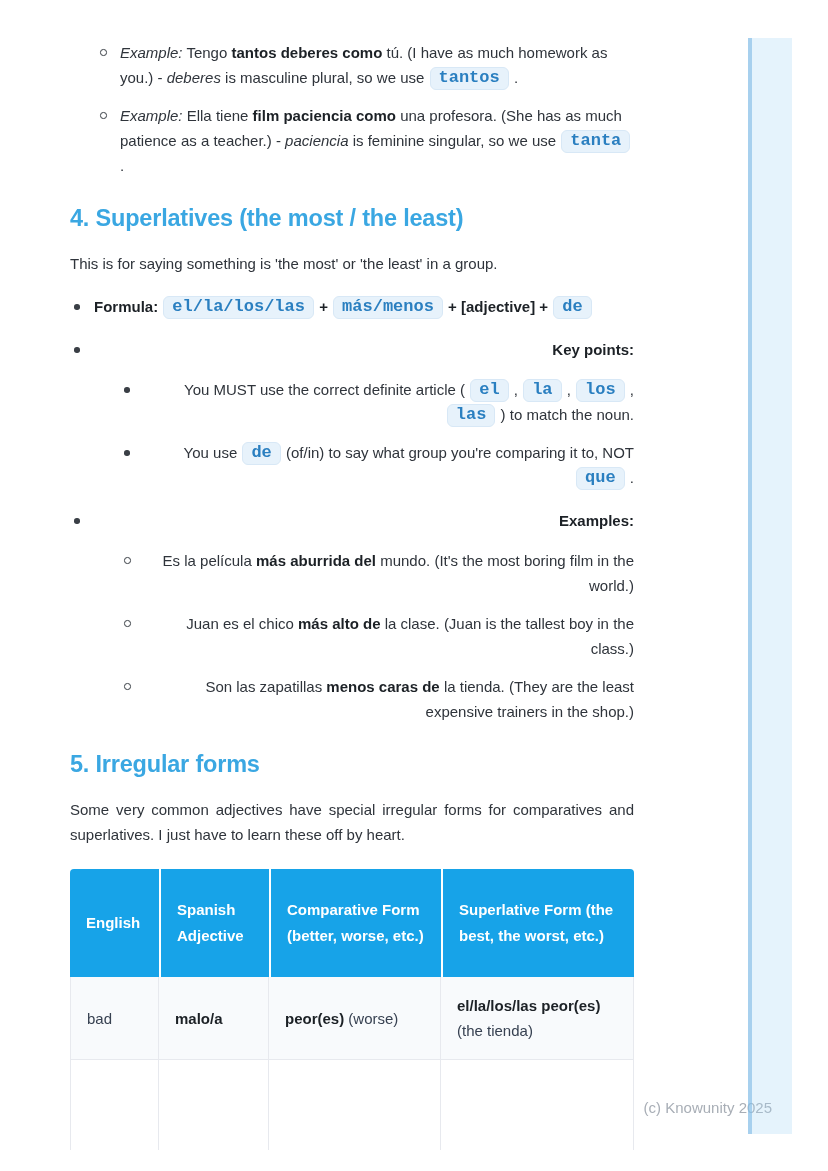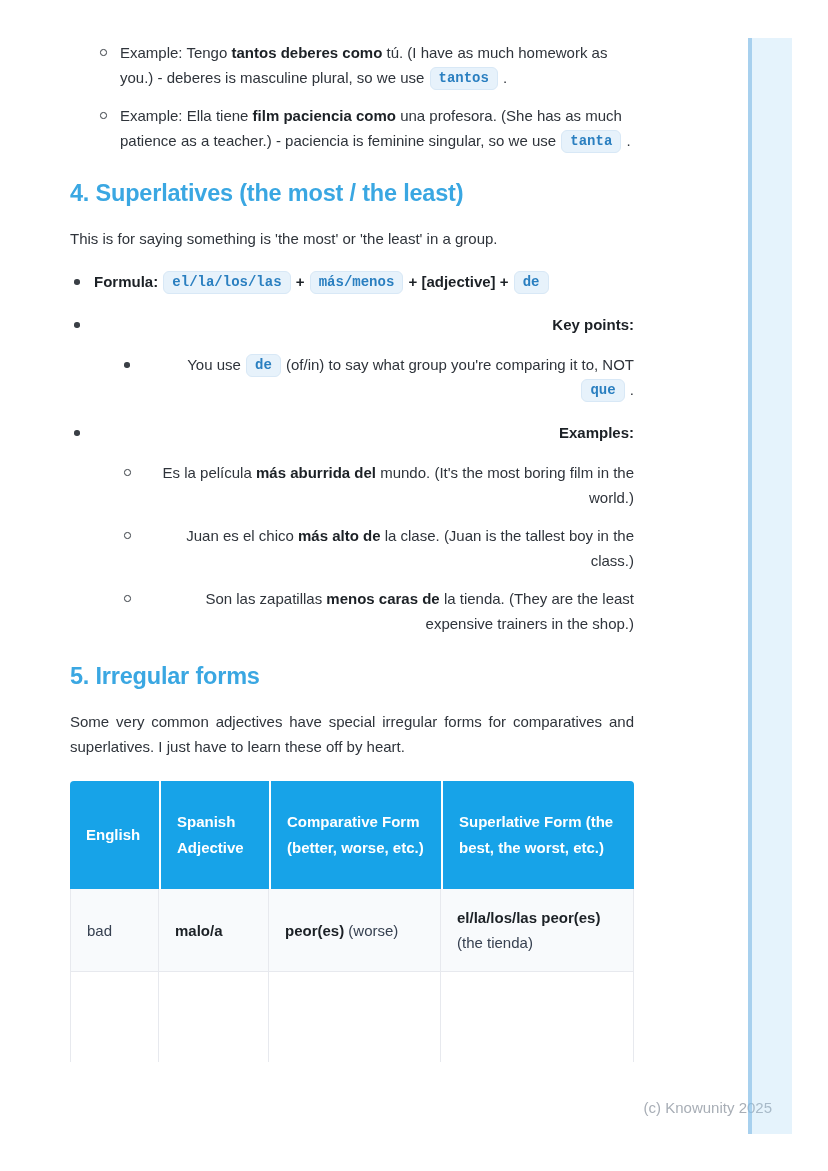--- a/index.html
+++ b/index.html
@@ -11,21 +11,21 @@
     overflow:hidden;
     position:relative;
   }
   .page{position:relative;width:828px;height:1171px;overflow:hidden;background:#fff;}
   .content{
     position:absolute;left:70px;top:0;width:564px;
     padding-top:40px;
     font-size:15px;line-height:25px;
   }
   .b{font-weight:700;color:#1c2126;}
-  .i{}
+  .i{font-style:italic;}
   h2{
     color:var(--heading-blue,#3aa7e2);
     font-size:23.5px;line-height:29px;
     letter-spacing:-0.2px;
     font-weight:700;
     margin:26px 0 18px 0;
   }
   p{margin:0 0 18px 0;}
   p.justified{text-align:justify;margin-bottom:22px;}
   ul{list-style:none;margin:0;padding:0;}
@@ -39,21 +39,21 @@
     background:#3a3f46;
   }
   li.ring::before{
     content:"";position:absolute;left:4px;top:9px;
     width:4.5px;height:4.5px;border-radius:50%;
     border:1.6px solid #3a3f46;background:transparent;
   }
   .chip{
     display:inline-block;
     font-family:"Liberation Mono","DejaVu Sans Mono",monospace;
-    font-size:14px;font-weight:700;
+    font-size:17px;font-weight:700;
     color:var(--chip-text,#2a7fc0);
     background:var(--chip-bg,#e7f2fb);
     border:1px solid #d8e8f6;
     border-radius:6px;
     padding:1px 8px 2px 8px;
     line-height:18px;
     vertical-align:1px;
     margin:0 1px;
   }
   
@@ -124,20 +124,23 @@
 
     <p>This is for saying something is 'the most' or 'the least' in a group.</p>
 
     <ul class="toplevel">
       <li class="dot">
         <span><span class="b">Formula: </span><code class="chip">el/la/los/las</code><span class="b"> + </span><code class="chip">más/menos</code><span class="b"> + [adjective] + </span><code class="chip">de</code></span>
       </li>
       <li class="dot">
         <span class="b">Key points:</span>
         <ul class="nested">
+          <li class="dot">
+            <span><span>You MUST use the correct definite article ( </span><code class="chip">el</code><span> , </span><code class="chip">la</code><span> , </span><code class="chip">los</code><span> , </span><code class="chip">las</code><span> ) to match the noun.</span></span>
+          </li>
           <li class="dot">
             <span><span>You use </span><code class="chip">de</code><span> (of/in) to say what group you're comparing it to, NOT </span><code class="chip">que</code><span> .</span></span>
           </li>
         </ul>
       </li>
       <li class="dot">
         <span class="b">Examples:</span>
         <ul class="nested">
           <li class="ring">
             <span><span>Es la película </span><span class="b">más aburrida del</span><span> mundo. (It's the most boring film in the world.)</span></span>

